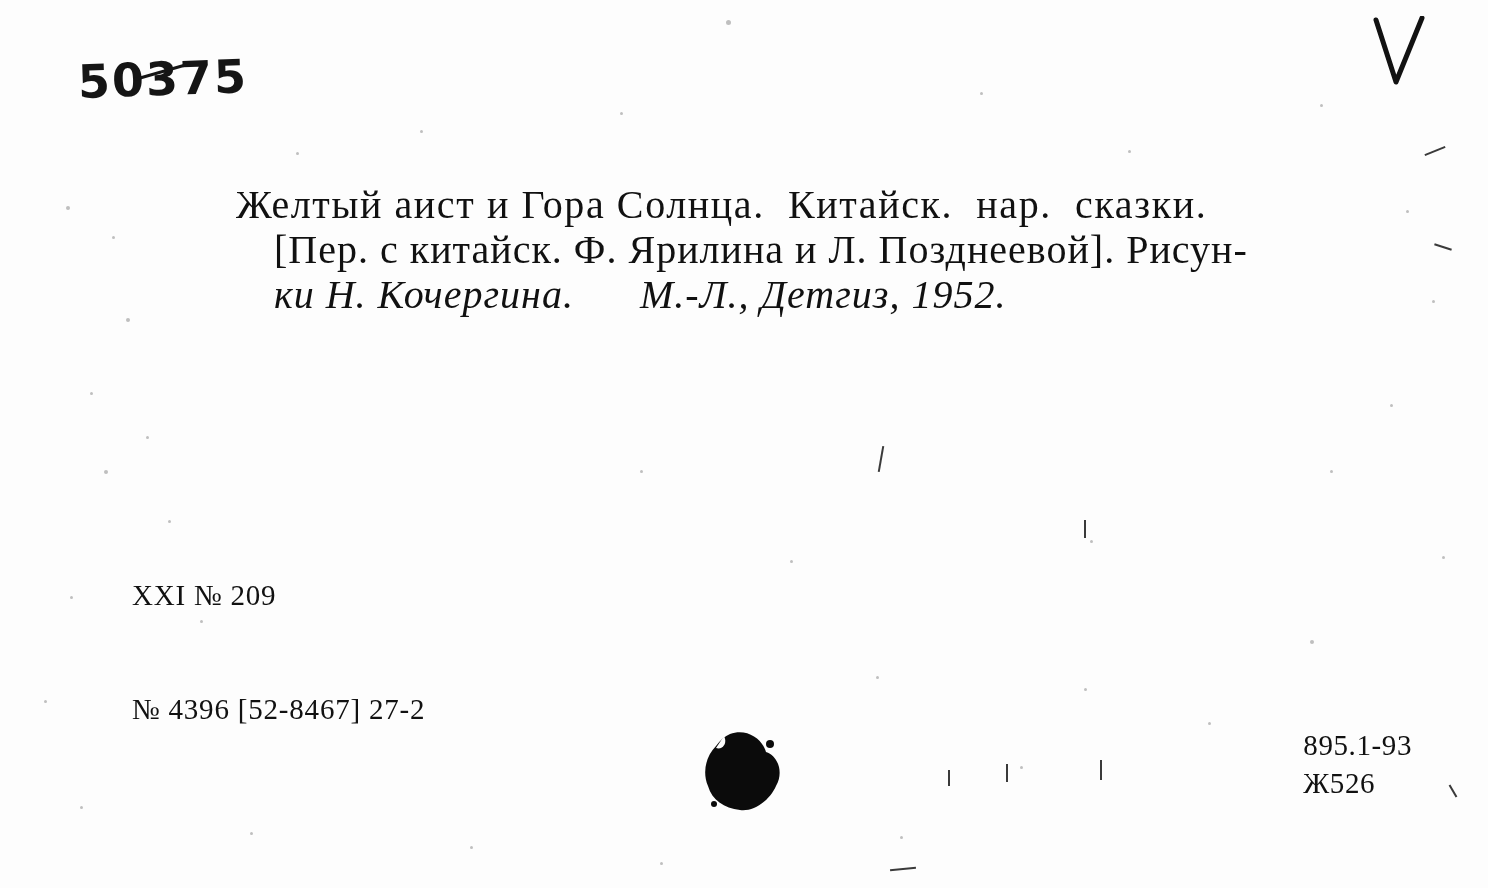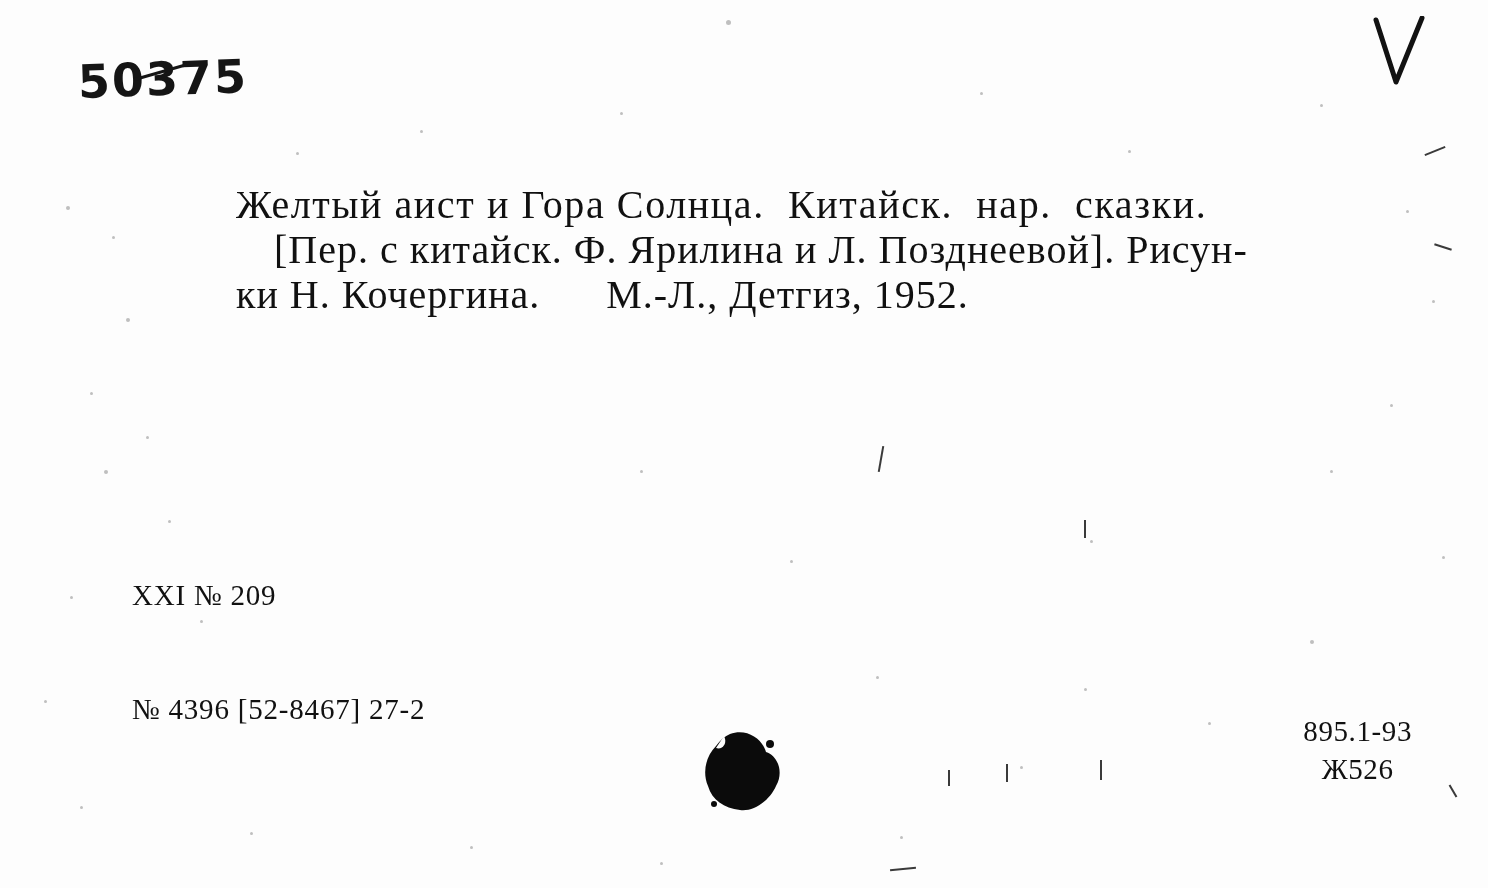--- a/index.html
+++ b/index.html
@@ -70,21 +70,21 @@
     width: 1180px;
   }
   .record .line {
     font-size: 40px;
     line-height: 45px;
     white-space: pre;
     letter-spacing: .4px;
   }
   .record .line.l1 { letter-spacing: 1.6px; }
   .record .line.l2 { margin-left: 38px; letter-spacing: 1.0px; }
-  .record .line.l3 { letter-spacing: 1.0px; }
+  .record .line.l3 { margin-left: 38px; letter-spacing: 1.0px; font-style: italic; }
   .record .line.l4 { margin-left: 44px; margin-top: 6px; letter-spacing: .9px; font-size: 31px;}
   .record .line.l5 { margin-left: 40px; letter-spacing: .9px; font-size: 31px;}
 
   
   .tracing {
     position: absolute;
     left: 286px;
     top: 512px;
     font-size: 29px;
     letter-spacing: 1.6px;
@@ -102,22 +102,21 @@
     font-size: 29px;
     line-height: 38px;
     letter-spacing: .8px;
     white-space: pre;
   }
 
   
   .classification {
     position: absolute;
     right: 76px;
-    bottom: 100px;
-    text-align: center;
+    bottom: 86px;
     font-size: 29px;
     line-height: 38px;
     letter-spacing: .6px;
   }
   .classification .udc { }
   .classification .author-sign { }
 
   
   .blot {
     position: absolute;

